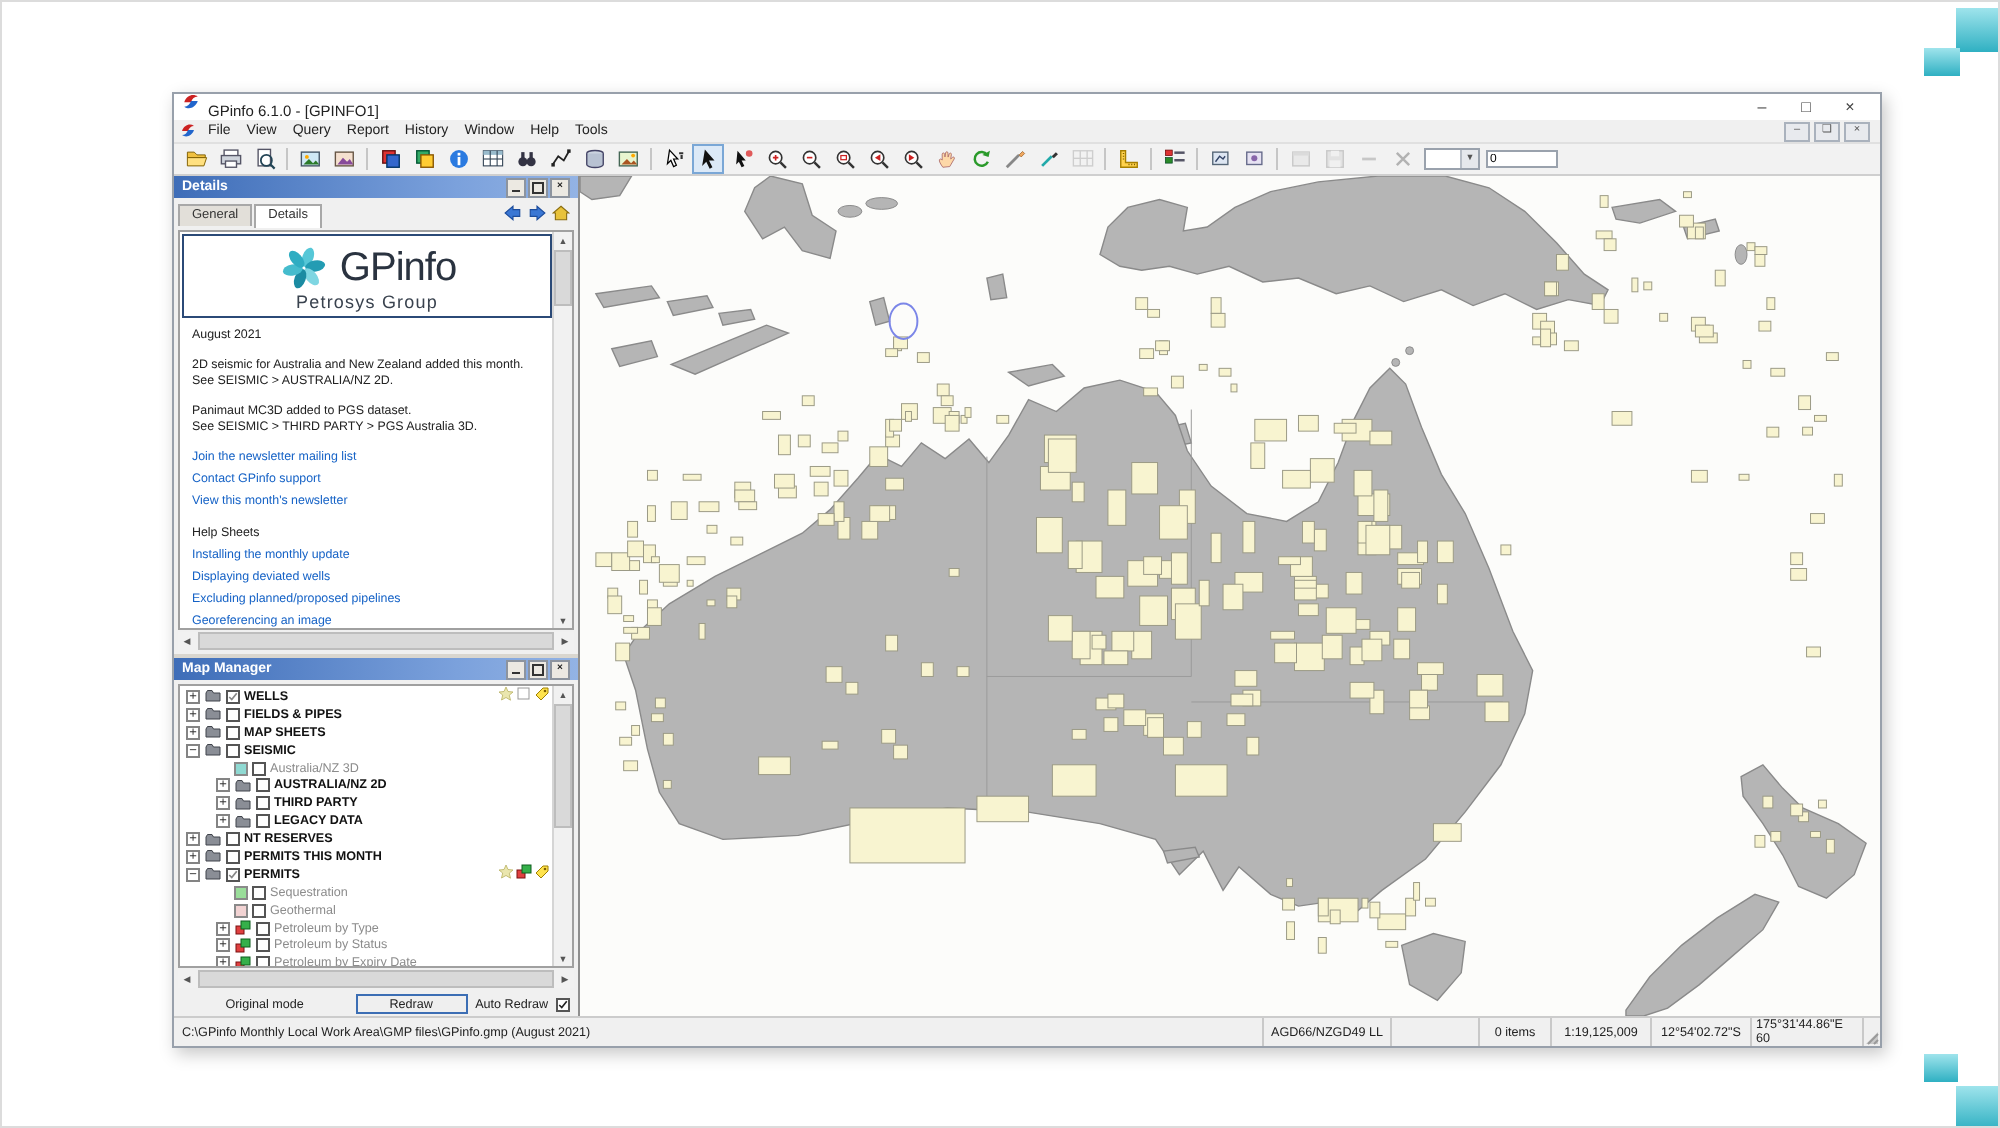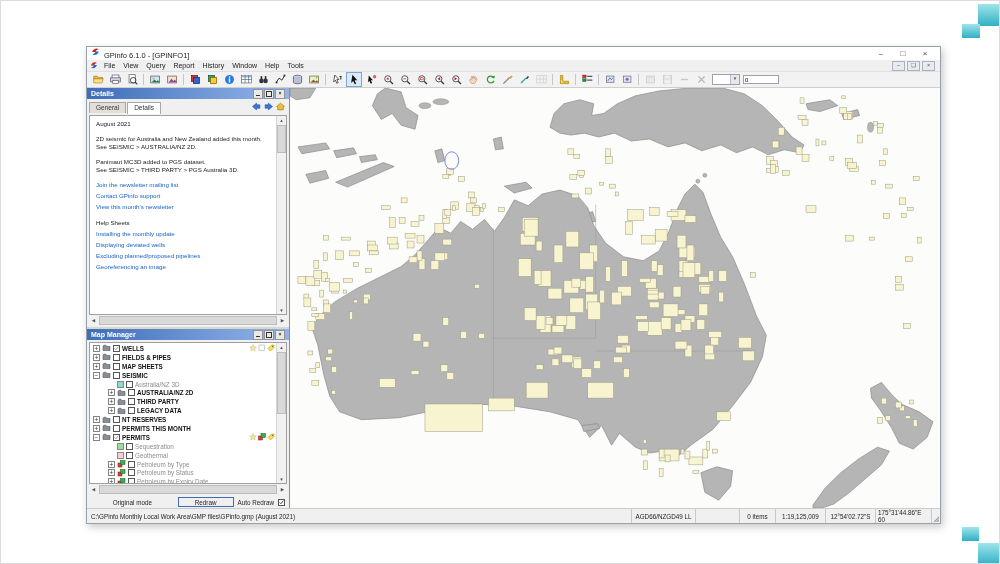--- a/index.html
+++ b/index.html
@@ -400,20 +400,34 @@
               <svg viewBox="0 0 16 16">
                   <path d="M2 5v6h6v3l7-6-7-6v3z" fill="#3a77d4" stroke="#1c4c9c" stroke-width="1"></path>
                 </svg>
               <svg viewBox="0 0 16 16">
                   <path d="M8 2l7 6h-2v6H3V8H1z" fill="#e8c23a" stroke="#8a6d10" stroke-width="1"></path>
                 </svg>
             </span>
           </div>
           <div class="details-body">
             <div class="d-content">
+              <div class="logo-box">
+                <div class="logo-row">
+                  <svg width="26" height="26" viewBox="0 0 32 32" id="pinwheel">
+                      <ellipse cx="16" cy="9" rx="3.4" ry="6.2" fill="#56c7d7" transform="rotate(20 16 16)"></ellipse>
+                      <ellipse cx="16" cy="9" rx="3.4" ry="6.2" fill="#239cb3" transform="rotate(80 16 16)"></ellipse>
+                      <ellipse cx="16" cy="9" rx="3.4" ry="6.2" fill="#7fd6e2" transform="rotate(140 16 16)"></ellipse>
+                      <ellipse cx="16" cy="9" rx="3.4" ry="6.2" fill="#1b8ba2" transform="rotate(200 16 16)"></ellipse>
+                      <ellipse cx="16" cy="9" rx="3.4" ry="6.2" fill="#45bccd" transform="rotate(260 16 16)"></ellipse>
+                      <ellipse cx="16" cy="9" rx="3.4" ry="6.2" fill="#2fadc2" transform="rotate(320 16 16)"></ellipse>
+                    </svg>
+                  <span class="logo-text">GPinfo</span>
+                </div>
+                <span class="logo-sub">Petrosys Group</span>
+              </div>
               <div class="d-text">
                 <div class="d-date">August 2021</div>
                 <div class="d-para">2D seismic for Australia and New Zealand added this month.
 See SEISMIC &gt; AUSTRALIA/NZ 2D.</div>
                 <div class="d-para">Panimaut MC3D added to PGS dataset.
 See SEISMIC &gt; THIRD PARTY &gt; PGS Australia 3D.</div>
                 <div id="d-links">
                     <div class="d-link">Join the newsletter mailing list</div>
                     <div class="d-link">Contact GPinfo support</div>
                     <div class="d-link">View this month's newsletter</div>

